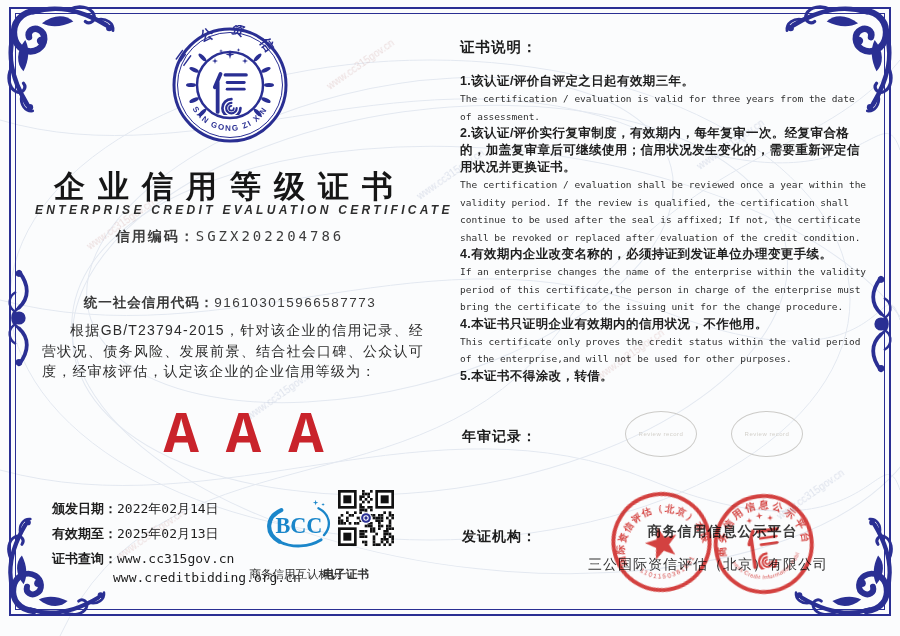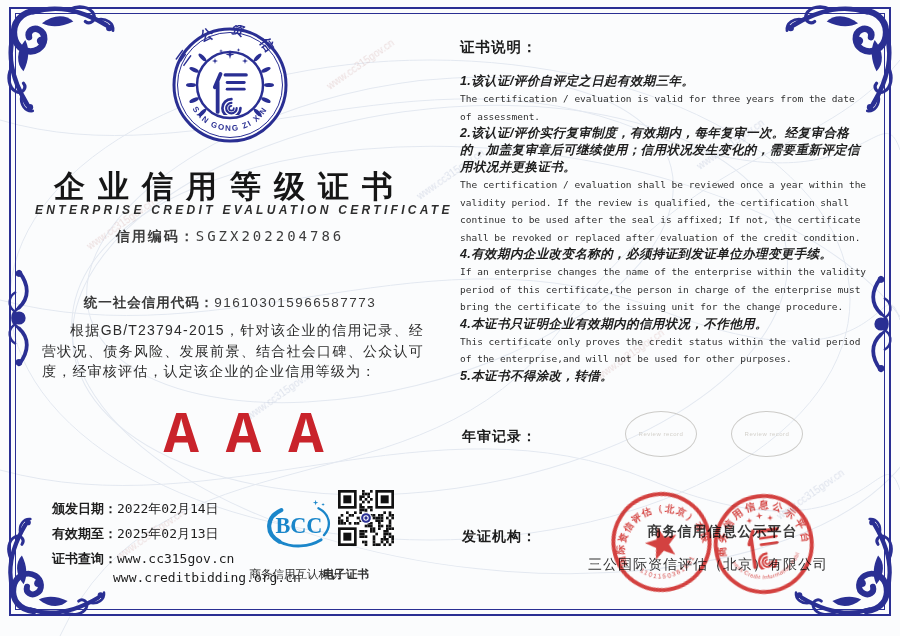--- a/index.html
+++ b/index.html
@@ -19,21 +19,21 @@
   .uscc .mono{font-family:Liberation Sans, sans-serif;font-weight:normal;letter-spacing:1.5px;}
   .statement{font-size:14px;line-height:20.5px;letter-spacing:1.2px;color:#2c2c2c;text-align:justify;text-indent:2em;}
   .grade{font-family:Liberation Mono, monospace;font-weight:bold;font-size:59px;color:#c9232b;
          letter-spacing:27px;text-align:center;padding-left:27px;}
   .inforow{font-size:13px;color:#1d1d1d;white-space:nowrap;}
   .inforow .lbl{font-weight:bold;}
   .inforow .val{font-family:"DejaVu Sans Mono", monospace;}
   .caption{font-size:11.5px;color:#2e2e2e;text-align:center;white-space:nowrap;}
   
   .instr-head{font-size:14.5px;font-weight:bold;color:#1c1c1c;letter-spacing:1px;}
-  .instr-zh{font-size:12.5px;font-weight:bold;color:#1e1e1e;line-height:17px;letter-spacing:.4px;font-style:italic;}
+  .instr-zh{font-size:12.5px;font-weight:bold;color:#1e1e1e;line-height:17px;letter-spacing:.4px;}
   .instr-en{font-size:9.5px;font-family:"DejaVu Sans Mono", monospace;color:#2e2e2e;line-height:17.5px;}
   .sec-label{font-size:14px;font-weight:bold;color:#1c1c1c;letter-spacing:1px;white-space:nowrap;}
   .oval{position:absolute;width:70px;height:44px;border:1px solid #cccbc8;border-radius:50%;
         display:flex;align-items:center;justify-content:center;}
   .oval span{font-size:6px;color:#d3d0ca;letter-spacing:.5px;}
   .issuer-line{font-size:14px;color:#3a3a3a;letter-spacing:1px;text-align:center;white-space:nowrap;font-weight:bold;}
   .seal{mix-blend-mode:multiply;opacity:.92;}
 </style>
 </head>
 <body>

